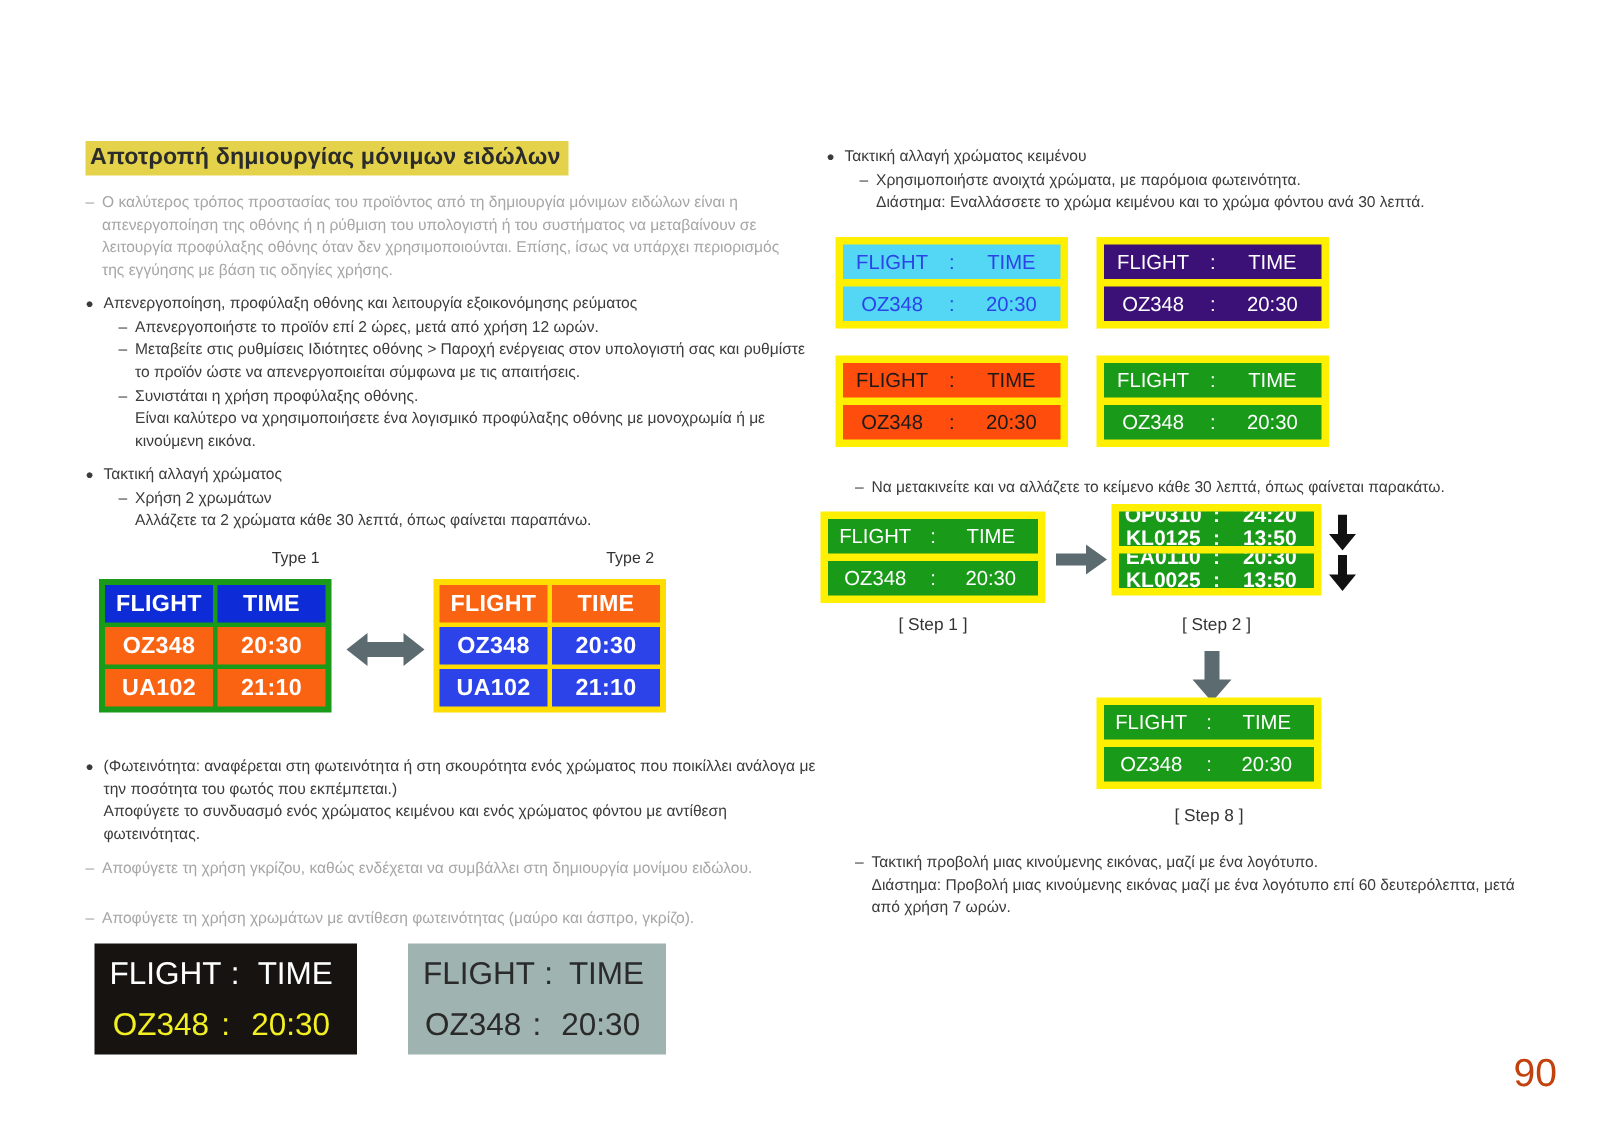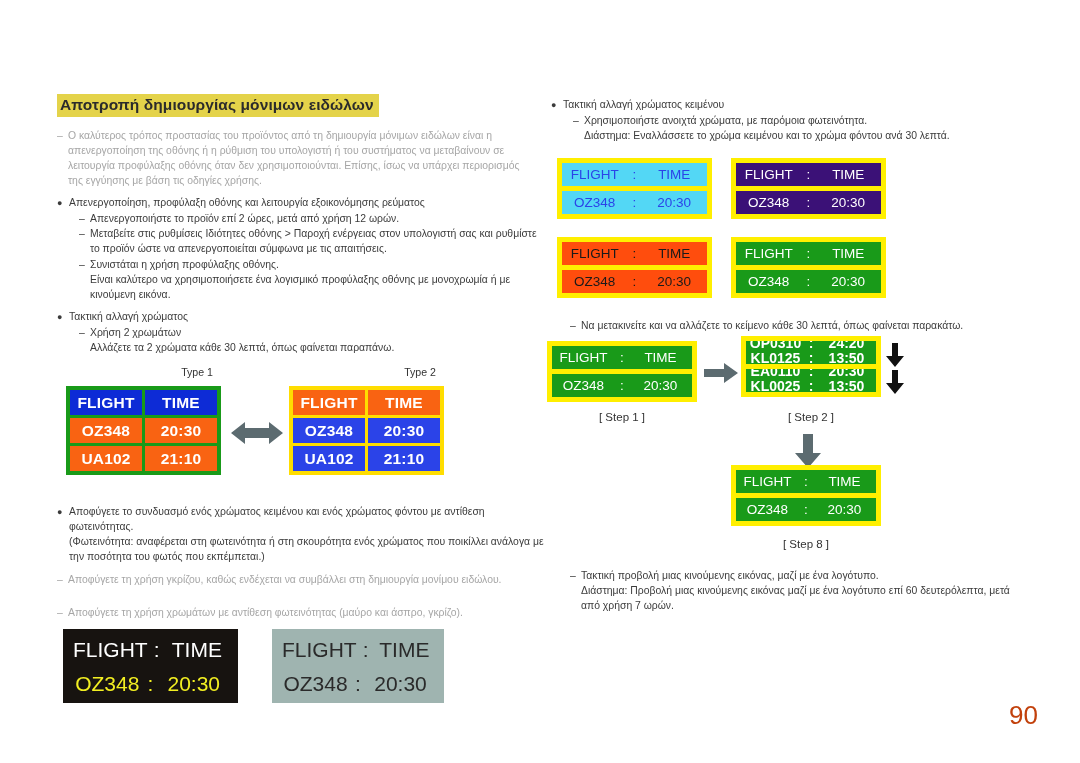--- a/index.html
+++ b/index.html
@@ -205,22 +205,22 @@
       <div class="cell" style="background: rgb(43, 67, 232); color: rgb(255, 255, 255);">OZ348</div>
       <div class="cell" style="background: rgb(43, 67, 232); color: rgb(255, 255, 255);">20:30</div>
       <div class="cell" style="background: rgb(43, 67, 232); color: rgb(255, 255, 255);">UA102</div>
       <div class="cell" style="background: rgb(43, 67, 232); color: rgb(255, 255, 255);">21:10</div>
     </div>
 
   <div class="tx" style="left:57px; top:504px; width:490px;">
     <div class="bulrow">
       <div class="bul"><i>●</i></div>
       <div class="body">
+        <div>(Φωτεινότητα: αναφέρεται στη φωτεινότητα ή στη σκουρότητα ενός χρώματος που ποικίλλει ανάλογα με την ποσότητα του φωτός που εκπέμπεται.)</div>
         <div>Αποφύγετε το συνδυασμό ενός χρώματος κειμένου και ενός χρώματος φόντου με αντίθεση φωτεινότητας.</div>
-        <div>(Φωτεινότητα: αναφέρεται στη φωτεινότητα ή στη σκουρότητα ενός χρώματος που ποικίλλει ανάλογα με την ποσότητα του φωτός που εκπέμπεται.)</div>
       </div>
     </div>
   </div>
 
   <div class="tx gray" style="left:57px; top:572px; width:480px;">
     <div class="dashrow">
       <div class="dash">–</div>
       <div class="body">Αποφύγετε τη χρήση γκρίζου, καθώς ενδέχεται να συμβάλλει στη δημιουργία μονίμου ειδώλου.</div>
     </div>
   </div>

